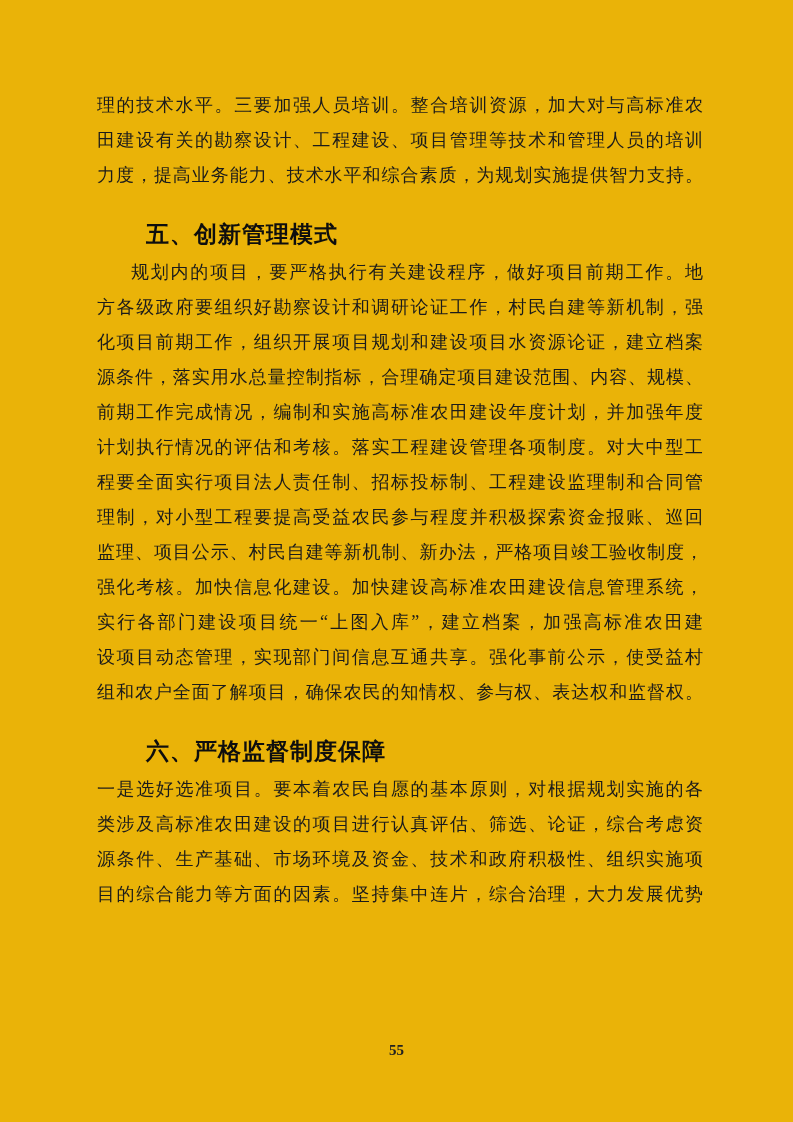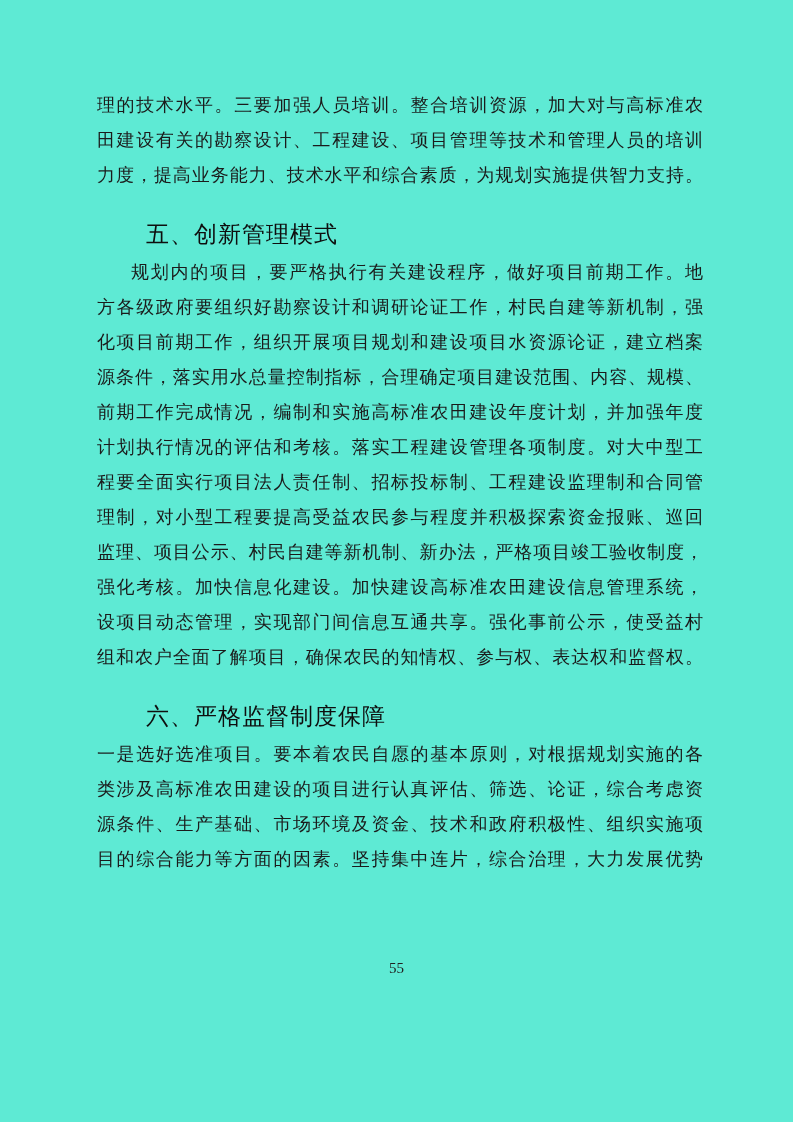--- a/index.html
+++ b/index.html
@@ -4,21 +4,21 @@
 <style>
   html, body {
     margin: 0;
     padding: 0;
     background: #ffffff;
   }
   .page {
     position: relative;
     width: 793px;
     height: 1122px;
-    background: #5eead4;
+    background: #eab308;
     overflow: hidden;
     color: #1b1b1b;
     font-family: "Liberation Serif", "DejaVu Serif", serif;
   }
   .content {
     position: absolute;
     top: 88px;
     left: 97px;
     right: 90px;
   }
@@ -31,41 +31,42 @@
     line-height: 35px;
     text-align: justify;
     text-align-last: justify;
     color: #1b1b1b;
   }
   .line.indent {
     text-indent: 34px;
   }
   .section-heading {
     font-family: "DejaVu Sans", "Liberation Sans", sans-serif;
-    font-weight: 400;
+    font-weight: 700;
     font-size: 23px;
     line-height: 34px;
     color: #0e0e0e;
     padding-left: 49px;
     margin: 24px 0 4px 0;
     text-align: left;
     text-align-last: left;
     letter-spacing: 1px;
   }
   .page-number {
     position: absolute;
-    top: 958px;
+    top: 1040px;
     left: 0;
     width: 100%;
     text-align: center;
     text-align-last: center;
     font-size: 15px;
     line-height: 20px;
     color: #222222;
     font-family: "Liberation Serif", "DejaVu Serif", serif;
+    font-weight: bold;
   }
 </style>
 </head>
 <body>
 
 <div class="page">
   <div class="content">
 
     <div class="para">
       <div class="line">理的技术水平。三要加强人员培训。整合培训资源，加大对与高标准农</div>
@@ -79,20 +80,21 @@
       <div class="line indent">规划内的项目，要严格执行有关建设程序，做好项目前期工作。地</div>
       <div class="line">方各级政府要组织好勘察设计和调研论证工作，村民自建等新机制，强</div>
       <div class="line">化项目前期工作，组织开展项目规划和建设项目水资源论证，建立档案</div>
       <div class="line">源条件，落实用水总量控制指标，合理确定项目建设范围、内容、规模、</div>
       <div class="line">前期工作完成情况，编制和实施高标准农田建设年度计划，并加强年度</div>
       <div class="line">计划执行情况的评估和考核。落实工程建设管理各项制度。对大中型工</div>
       <div class="line">程要全面实行项目法人责任制、招标投标制、工程建设监理制和合同管</div>
       <div class="line">理制，对小型工程要提高受益农民参与程度并积极探索资金报账、巡回</div>
       <div class="line">监理、项目公示、村民自建等新机制、新办法，严格项目竣工验收制度，</div>
       <div class="line">强化考核。加快信息化建设。加快建设高标准农田建设信息管理系统，</div>
+      <div class="line">实行各部门建设项目统一“上图入库”，建立档案，加强高标准农田建</div>
       <div class="line">设项目动态管理，实现部门间信息互通共享。强化事前公示，使受益村</div>
       <div class="line">组和农户全面了解项目，确保农民的知情权、参与权、表达权和监督权。</div>
     </div>
 
     <div class="section-heading">六、严格监督制度保障</div>
 
     <div class="para">
       <div class="line">一是选好选准项目。要本着农民自愿的基本原则，对根据规划实施的各</div>
       <div class="line">类涉及高标准农田建设的项目进行认真评估、筛选、论证，综合考虑资</div>
       <div class="line">源条件、生产基础、市场环境及资金、技术和政府积极性、组织实施项</div>

